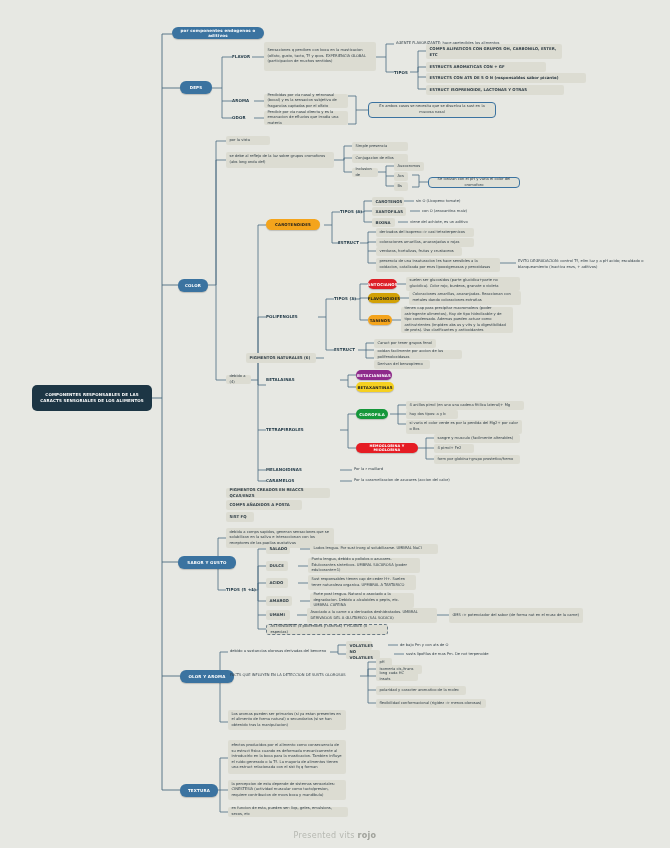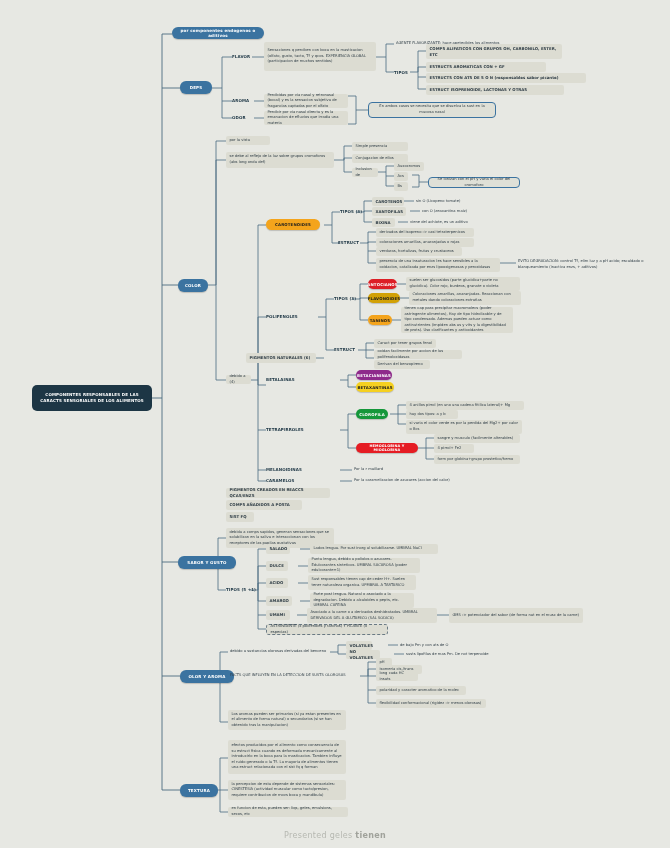--- a/index.html
+++ b/index.html
@@ -556,14 +556,14 @@
   <div class="node box" style="left:228px;top:780px;width:118px;height:20px;">
     <span>la percepcion de esta depende de sistemas sensoriales: CINESTESIA (actividad muscular como tacto/presion, requiere contribucion de movs boca y mandibula)</span>
   </div>
   <div class="node box" style="left:228px;top:807px;width:120px;height:10px;">
     <span>en funcion de esta, pueden ser: liqs, geles, emulsions, secos, etc</span>
   </div>
 
 </div>
 
 <div id="footer">
-  <span>Presented geles </span><b>tienen</b>
+  <span>Presented vits </span><b>rojo</b>
 </div>
 
 </body></html>

